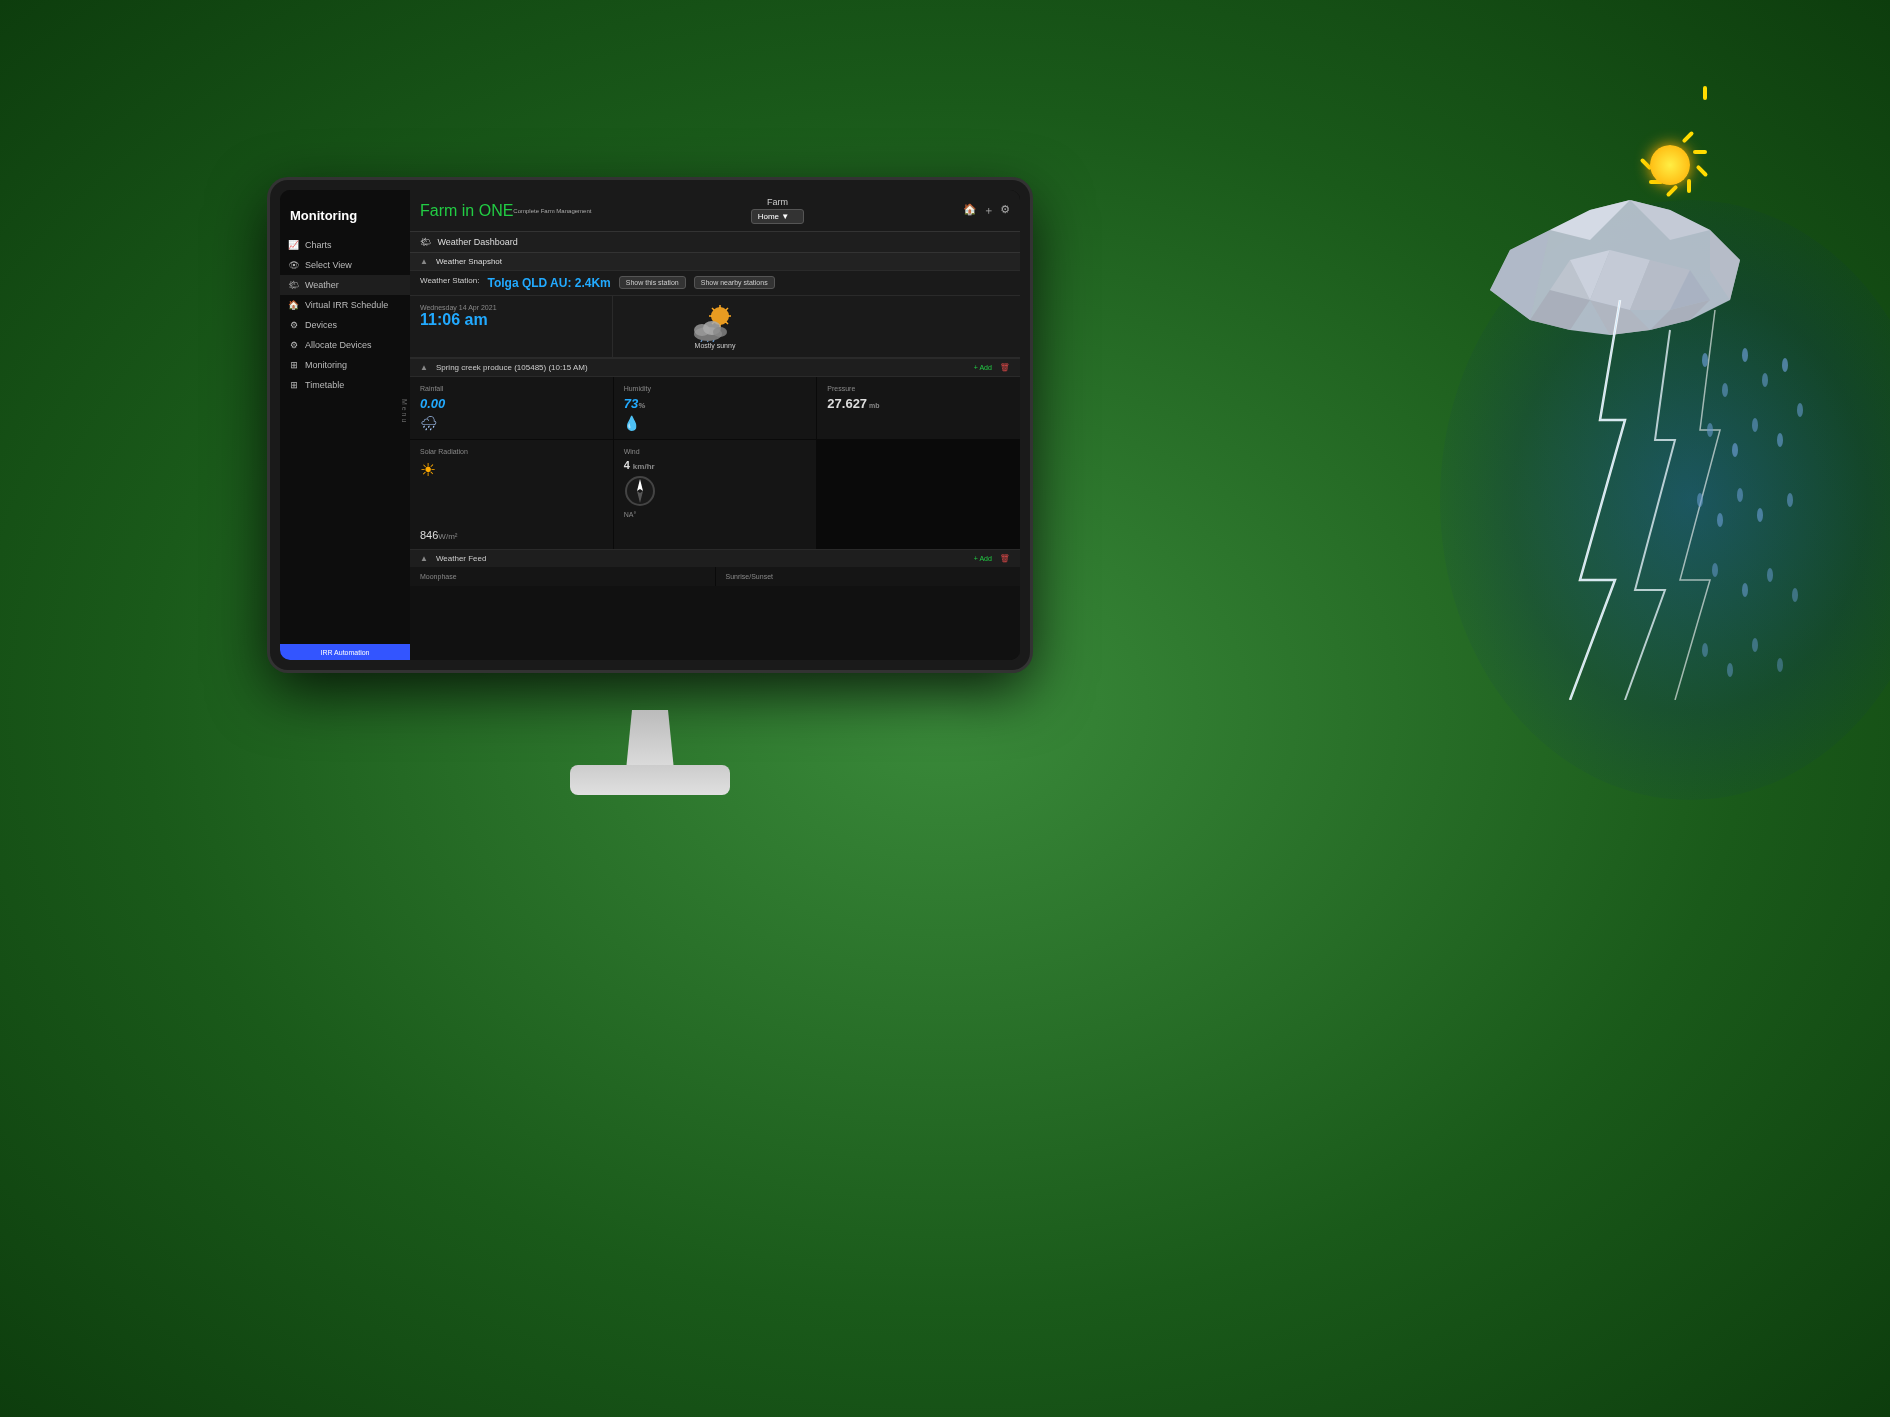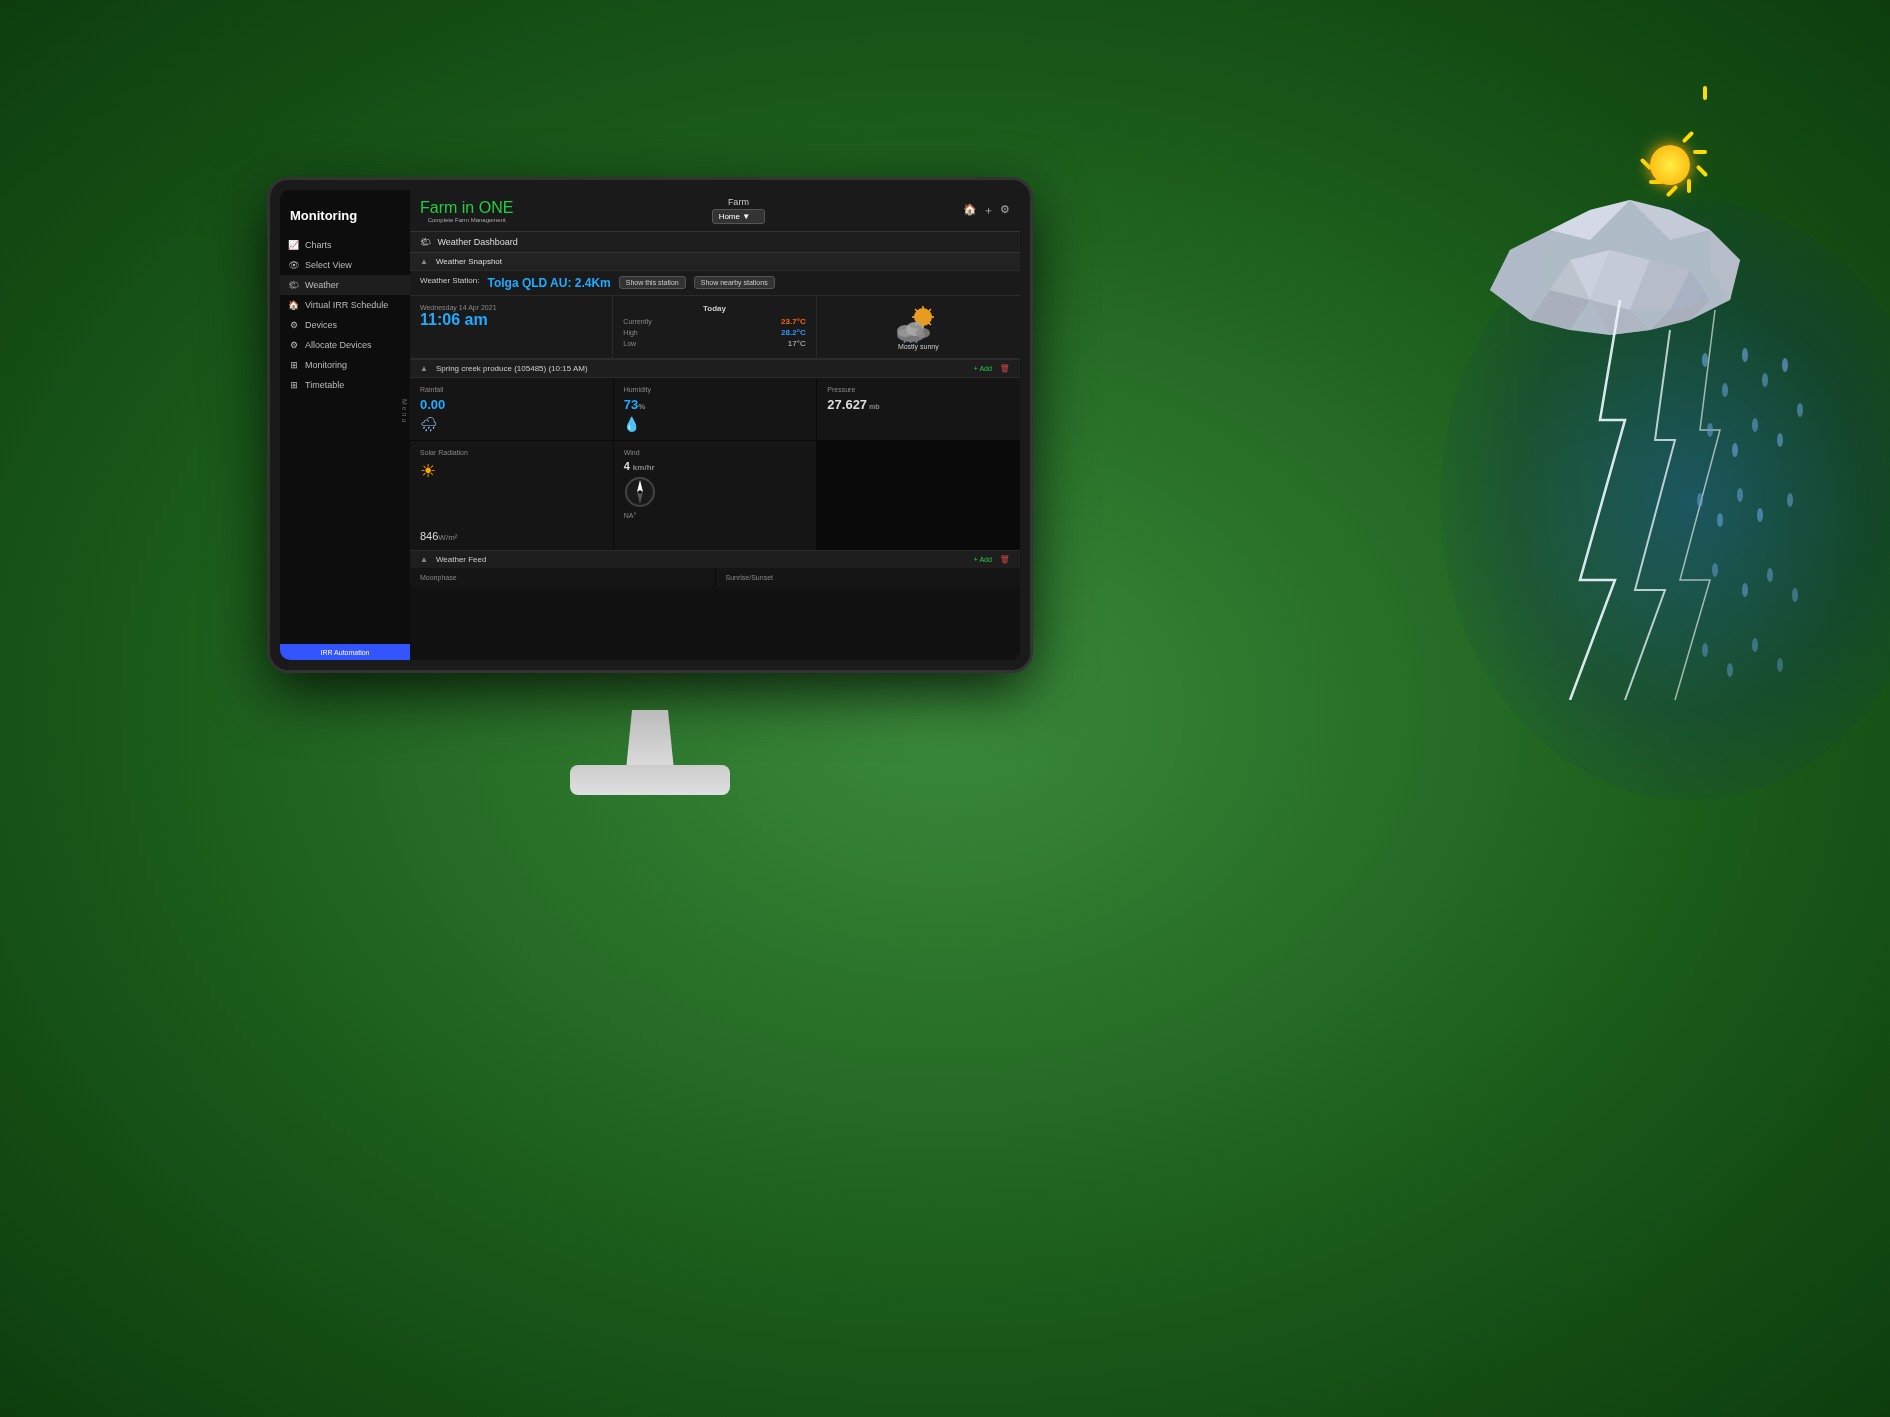--- a/index.html
+++ b/index.html
@@ -130,21 +130,21 @@
       height: 42px;
       display: flex;
       align-items: center;
       justify-content: space-between;
       padding: 0 10px;
       border-bottom: 1px solid #333;
     }
 
     .top-bar-left {
       display: flex;
-      flex-direction: column;
+      flex-direction: row;
       align-items: center;
     }
     .logo-farm { color: #22cc44; }
     .logo-in { color: #fff; }
     .logo-one { color: #22cc44; }
     .logo-sub { color: #aaa; font-size: 6px; }
 
     .top-bar-center {
       display: flex;
       flex-direction: column;
@@ -307,21 +307,21 @@
       padding: 8px 10px;
       position: relative;
     }
 
     .sensor-label {
       color: #888;
       font-size: 7px;
       margin-bottom: 4px;
     }
 
-    .sensor-value-blue { color: #22aaff; font-size: 13px; font-weight: bold; }
+    .sensor-value-blue { color: #22aaff; font-size: 13px; font-weight: bold; font-style: italic; }
     .sensor-value-orange { color: #ff6600; font-size: 13px; font-weight: bold; }
 
     .sensor-unit { font-size: 8px; color: #888; }
 
     .sensor-icon {
       margin-top: 4px;
       font-size: 14px;
     }
 
     .rain-icon { color: #aaccff; }
@@ -591,35 +591,20 @@
           <button class="btn-small">Show nearby stations</button>
         </div>
 
         <div class="today-grid">
 
           <div class="today-date-panel">
             <div class="today-date">Wednesday 14 Apr 2021</div>
             <div class="today-time">11:06 am</div>
           </div>
 
-          <div class="today-stats">
-            <div class="today-header-section">Today</div>
-            <div class="stat-row">
-              <span class="stat-label">Currently</span>
-              <span class="stat-val-orange">23.7°C</span>
-            </div>
-            <div class="stat-row">
-              <span class="stat-label">High</span>
-              <span class="stat-val-blue">28.2°C</span>
-            </div>
-            <div class="stat-row">
-              <span class="stat-label">Low</span>
-              <span class="stat-val-white">17°C</span>
-            </div>
-          </div>
 
           <div class="today-icon-panel">
 
             <svg width="46" height="38" viewBox="0 0 46 38">
 
               <circle cx="28" cy="12" r="9" fill="#ffaa22" opacity="0.9"></circle>
               <line x1="28" y1="1" x2="28" y2="4" stroke="#ffaa22" stroke-width="1.5"></line>
               <line x1="28" y1="20" x2="28" y2="23" stroke="#ffaa22" stroke-width="1.5"></line>
               <line x1="17" y1="12" x2="20" y2="12" stroke="#ffaa22" stroke-width="1.5"></line>
               <line x1="36" y1="12" x2="39" y2="12" stroke="#ffaa22" stroke-width="1.5"></line>

